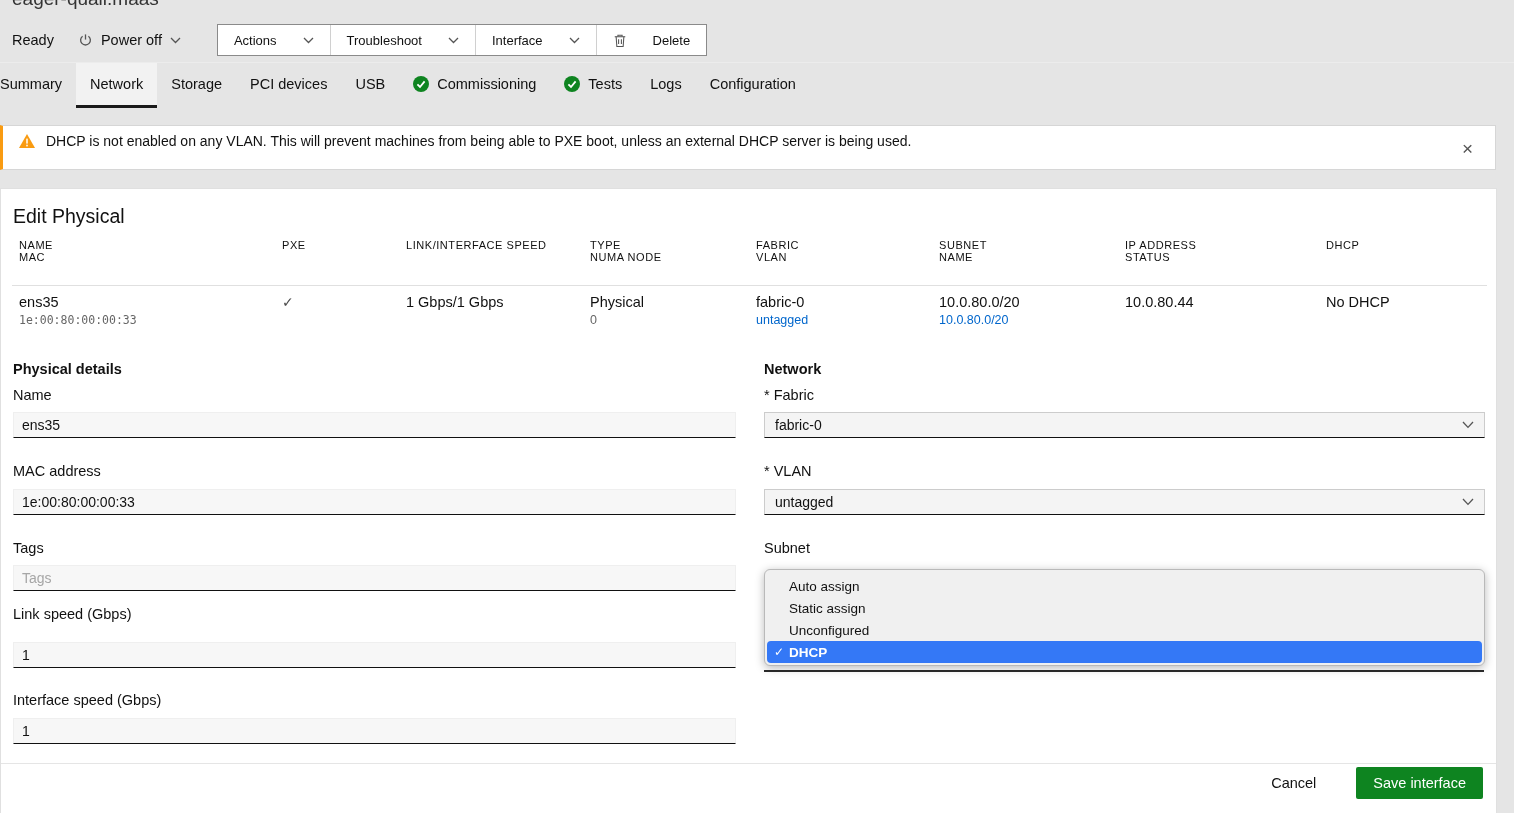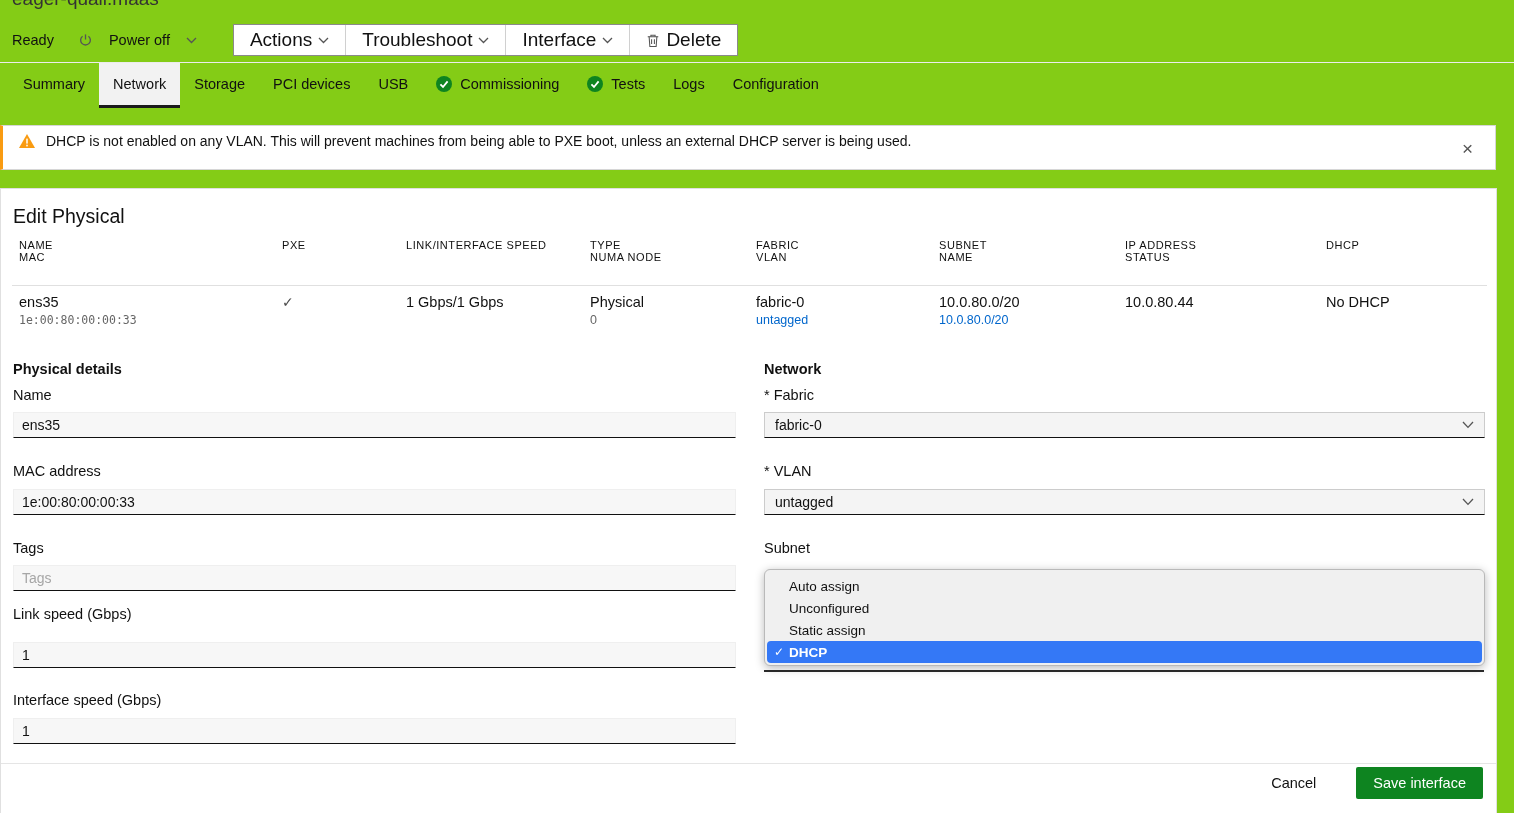--- a/index.html
+++ b/index.html
@@ -1,33 +1,33 @@
 <!DOCTYPE html>
 <html><head>
 <meta charset="utf-8">
 <style>
   * { box-sizing: border-box; }
   html,body { margin:0; padding:0; background:#fff; }
   body { font-family:"Liberation Sans","DejaVu Sans",sans-serif; color:#111; }
-  .page { position:relative; width:1514px; height:813px; overflow:hidden; background:#84cc16; }
+  .page { position:relative; width:1514px; height:813px; overflow:hidden; background:#e5e5e5; }
 
   
   .machine-title { position:absolute; left:12px; top:-12px; font-size:19px; font-weight:400; color:#333; }
   .status-row { position:absolute; left:12px; top:24px; height:32px; display:flex; align-items:center; font-size:14.5px; }
   .status-text { margin-right:24px; color:#111; }
-  .power-ctl { display:flex; align-items:center; gap:16px; margin-right:36px; cursor:pointer; }
+  .power-ctl { display:flex; align-items:center; gap:8px; margin-right:36px; cursor:pointer; }
   .btn-group { display:flex; align-items:stretch; height:32px; border:1px solid #8a8a8a; background:#fff; }
-  .btn-group .gbtn { display:flex; align-items:center; gap:6px; padding:0 16px; font-size:19px; color:#111; cursor:pointer; background:#fff; border:0; border-left:1px solid #d0d0d0; font-family:inherit; }
+  .btn-group .gbtn { display:flex; align-items:center; gap:26px; padding:0 16px; font-size:13px; color:#111; cursor:pointer; background:#fff; border:0; border-left:1px solid #d0d0d0; font-family:inherit; }
   .btn-group .gbtn:first-child { border-left:0; }
   .hdr-divider { position:absolute; left:0; top:62px; width:1514px; height:1px; background:#ececec; }
 
   
   .tabs { position:absolute; left:0; top:63px; height:45px; display:flex; align-items:stretch; }
   .tab { display:flex; align-items:center; gap:8px; padding:0 14px; font-size:14.5px; color:#111; cursor:pointer; border-bottom:3px solid transparent; }
-  .tab:first-child { padding-left:23px; }
+  .tab:first-child { padding-left:0; }
   .tab.active { background:#f2f2f2; border-bottom-color:#1a1a1a; }
 
   
   .banner { position:absolute; left:0; top:125px; width:1496px; height:45px; background:#fff; border:1px solid #d6d6d6; border-left:3px solid #f99b11; display:flex; align-items:center; padding:0 48px 13px 16px; }
   .banner-text { margin-left:11px; font-size:14px; color:#111; }
   .banner-close { position:absolute; right:12px; top:50%; transform:translateY(-50%); border:0; background:transparent; font-size:19px; line-height:1; color:#555; cursor:pointer; padding:6px 10px; font-family:inherit; }
 
   
   .card { position:absolute; left:0; top:188px; width:1497px; height:660px; background:#fff; border:1px solid #e0e0e0; }
   .card-title { position:absolute; left:12px; top:16px; font-size:19.5px; font-weight:400; color:#111; }
@@ -278,24 +278,24 @@
         </span>
     </div>
 
     <div class="flabel fl-right" style="top:351px">Subnet</div>
 
     <div class="popup">
       <div class="opt">
           <span>Auto assign</span>
         </div>
       <div class="opt">
-          <span>Unconfigured</span>
+          <span>Static assign</span>
         </div>
       <div class="opt">
-          <span>Static assign</span>
+          <span>Unconfigured</span>
         </div>
       <div class="opt selected">
         <span class="opt-check">✓</span>
         <span>DHCP</span>
       </div>
     </div>
     <div class="subnet-underline"></div>
 
     <div class="footer-divider"></div>
     <div class="footer">

